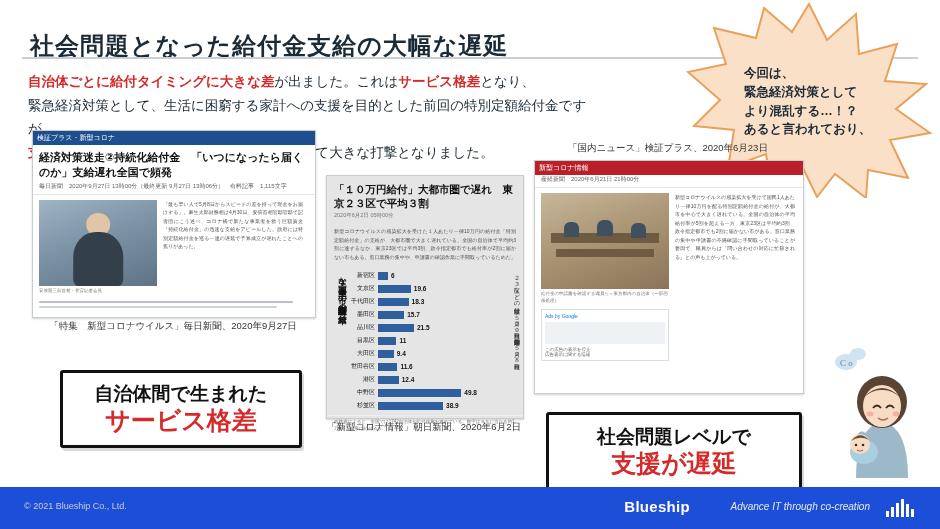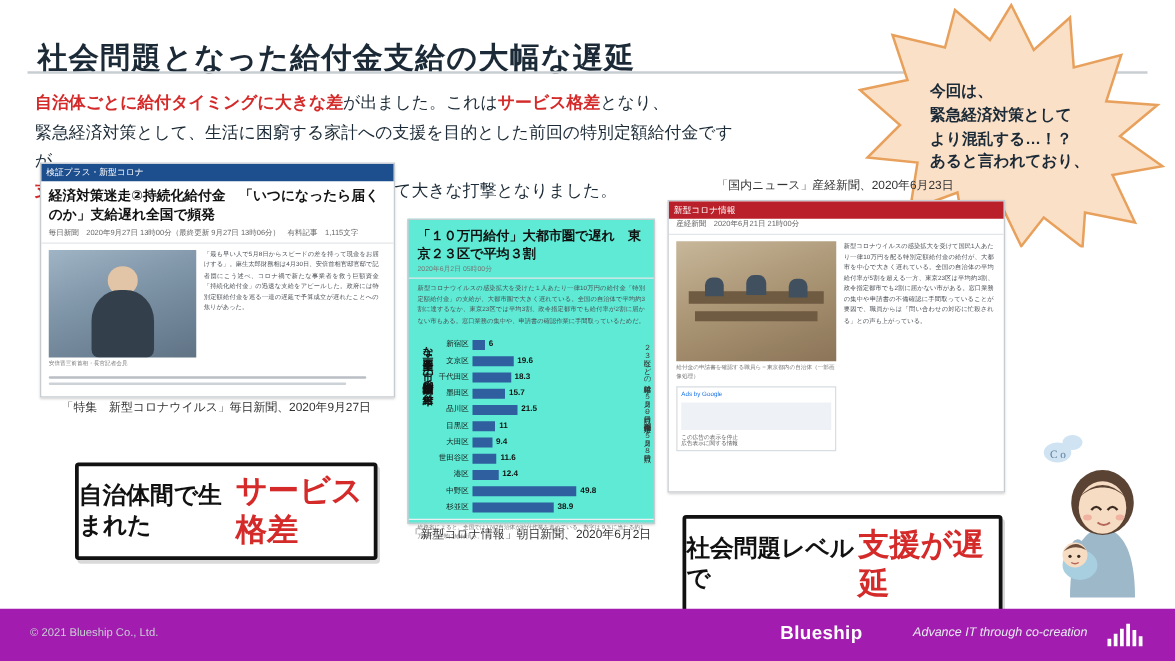--- a/index.html
+++ b/index.html
@@ -62,48 +62,48 @@
   .photo .person{
     position:absolute;left:50%;bottom:0;transform:translateX(-50%);
     width:42%;height:62%;background:#33404c;border-radius:46% 46% 12% 12%;
   }
   .photo .head{
     position:absolute;left:50%;top:16%;transform:translateX(-50%);
     width:20%;height:26%;background:#e2c4a6;border-radius:50%;
   }
 
   
-  .chart-clip{position:absolute;left:326px;top:175px;width:196px;height:242px;background:#5eead4;border:1px solid #c7ccd1;box-shadow:0 1px 2px rgba(0,0,0,.18);}
+  .chart-clip{position:absolute;left:326px;top:175px;width:196px;height:242px;background:#e5e5e5;border:1px solid #c7ccd1;box-shadow:0 1px 2px rgba(0,0,0,.18);}
   .chart-title{font-size:10.5px;font-weight:bold;color:#111;line-height:1.35;padding:6px 7px 2px 7px;}
   .chart-date{font-size:5.5px;color:#777;padding:0 7px 3px 7px;border-bottom:1px solid #e3e6e9;}
   .chart-body{position:relative;height:150px;margin-top:4px;}
   .vlabel{
     position:absolute;left:4px;top:6px;width:16px;
     font-size:8.5px;font-weight:bold;color:#111;
     writing-mode:vertical-rl;text-orientation:upright;line-height:1.15;
   }
   .vlabel.right{left:auto;right:3px;font-weight:normal;font-size:6px;color:#333;}
   .bars{position:absolute;left:24px;top:4px;width:130px;}
   .barrow{display:flex;align-items:center;height:13px;}
   .barname{width:24px;font-size:6px;color:#111;text-align:right;padding-right:3px;}
   .bar{height:8px;background:#2f5f9e;}
   .barval{font-size:6.5px;color:#111;margin-left:3px;font-weight:bold;}
   .chart-foot{font-size:4.5px;color:#777;padding:3px 7px;line-height:1.5;border-top:1px solid #eceff1;}
 
   
   .speech{
     position:absolute;background:#fff;border:3px solid #111;border-radius:3px;
     box-shadow:2px 3px 0 rgba(0,0,0,.15);
-    display:flex;flex-direction:row;align-items:center;justify-content:center;
+    display:flex;flex-direction:column;align-items:center;justify-content:center;
   }
   .speech .l1{font-size:19px;color:#111;font-weight:bold;line-height:1.25;}
   .speech .l2{font-size:25px;color:#d42a2a;font-weight:bold;line-height:1.25;}
 
   
-  .footer{position:absolute;left:0;bottom:0;width:940px;height:42px;background:#a21caf;}
+  .footer{position:absolute;left:0;bottom:0;width:940px;height:42px;background:#1d4ed8;}
   .copyright{position:absolute;left:24px;top:14px;font-size:9px;color:#c8ced4;}
   .brand{position:absolute;right:96px;top:11px;font-size:15px;font-weight:bold;color:#fff;letter-spacing:.3px;}
   .tagline{position:absolute;right:96px;top:12px;font-size:10px;color:#e6ebef;font-style:italic;}
   .logo-bars{position:absolute;right:26px;top:12px;display:flex;align-items:flex-end;gap:2px;height:18px;}
   .logo-bars i{display:block;width:3px;background:#ffffff;}
 </style>
 </head>
 <body>
 
 <div class="slide">
@@ -247,21 +247,21 @@
           <div style="height:22px;background:#eef2f6;margin:3px 0;"></div>
           <div style="font-size:4.5px;color:#555;">この広告の表示を停止</div>
           <div style="font-size:4.5px;color:#555;">広告表示に関する情報</div>
         </div>
       </div>
       <div class="colbox" style="width:120px;">
         新型コロナウイルスの感染拡大を受けて国民1人あたり一律10万円を配る特別定額給付金の給付が、大都市を中心で大きく遅れている。全国の自治体の平均給付率が5割を超える一方、東京23区は平均約3割、政令指定都市でも2割に届かない市がある。窓口業務の集中や申請書の不備確認に手間取っていることが要因で、職員からは「問い合わせの対応に忙殺される」との声も上がっている。
       </div>
     </div>
   </div>
-  <div class="caption" style="left:534px;top:142px;width:268px;">「国内ニュース」産経新聞、2020年6月23日</div>
+  <div class="caption" style="left:534px;top:142px;width:268px;">「国内ニュース」検証プラス、2020年6月23日</div>
 
   <div class="speech" style="left:60px;top:370px;width:236px;height:72px;">
     <div class="l1">自治体間で生まれた</div>
     <div class="l2">サービス格差</div>
   </div>
 
   <div class="speech" style="left:546px;top:412px;width:250px;height:74px;">
     <div class="l1">社会問題レベルで</div>
     <div class="l2">支援が遅延</div>
   </div>

